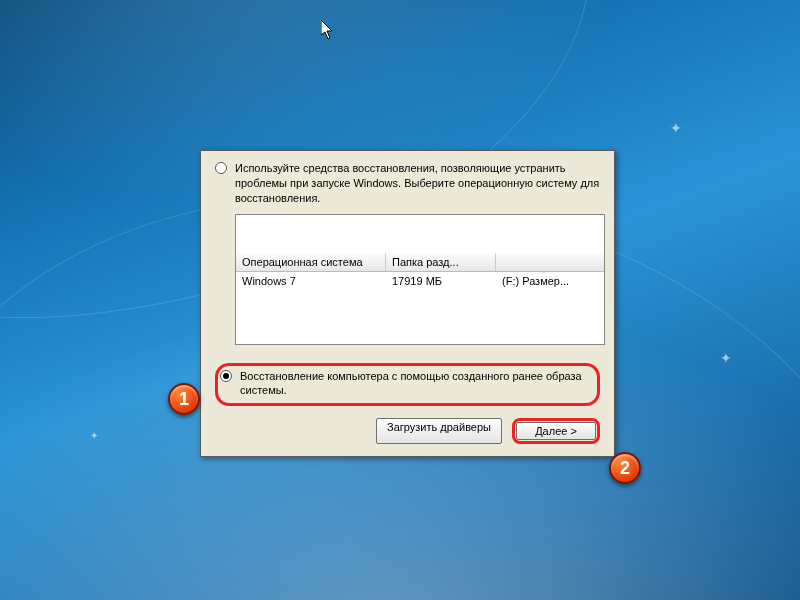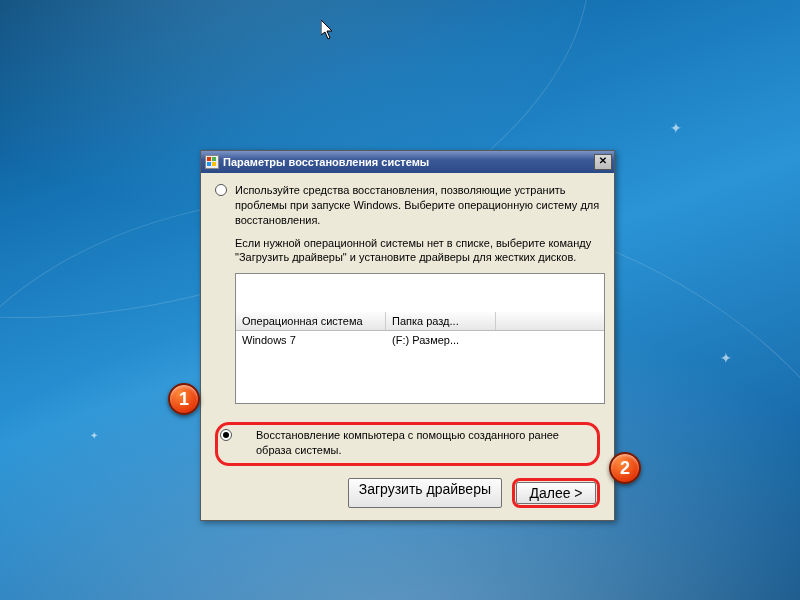--- a/index.html
+++ b/index.html
@@ -96,38 +96,38 @@
     border-right: 1px solid #ccc;
     white-space: nowrap; overflow: hidden; text-overflow: ellipsis;
   }
   .os-table-body { height: 72px; border-radius: 30px; }
   .os-table-row div {
     padding: 3px 6px;
     white-space: nowrap; overflow: hidden; text-overflow: ellipsis;
   }
   .option2-wrap {
     margin-top: 18px;
-    display: flex; gap: 24px;
+    display: flex; gap: 8px;
     padding: 4px 6px 6px 0;
   }
   .highlight-red {
     border: 3px solid #e22;
     border-radius: 14px;
     padding: 3px 8px 5px 2px;
   }
   .button-row {
     margin-top: 12px;
     display: flex;
     gap: 10px;
     justify-content: flex-end;
   }
   .win-btn {
     min-width: 110px;
     padding: 2px 10px;
-    font-size: 14px;
+    font-size: 11px;
     background: linear-gradient(#fdfdfd,#e4e4e4);
     border: 1px solid #707070;
     border-radius: 2px;
     text-align: center;
     cursor: default;
   }
   .btn-highlight {
     position: relative;
     display: inline-block;
     border: 3px solid #e22;
@@ -156,50 +156,38 @@
 <span class="star" style="left:720px;top:350px;">✦</span>
 <span class="star" style="left:90px;top:430px;font-size:10px;">✦</span>
 
 <div class="cursor">
   <svg viewBox="0 0 14 20" width="14" height="20">
     <path d="M0,0 L0,15 L4,12 L7,19 L9,18 L6,11 L11,11 Z" fill="#fff" stroke="#000" stroke-width="1"></path>
   </svg>
 </div>
 
 <div class="dialog">
-  <div class="titlebar">
-    <div class="titlebar-icon">
-      <svg width="10" height="10" viewBox="0 0 10 10">
-          <rect x="0" y="0" width="4" height="4" fill="#d83b01"></rect>
-          <rect x="5" y="0" width="4" height="4" fill="#4caf50"></rect>
-          <rect x="0" y="5" width="4" height="4" fill="#2196f3"></rect>
-          <rect x="5" y="5" width="4" height="4" fill="#ffc107"></rect>
-        </svg>
-    </div>
-    <div class="titlebar-title">Параметры восстановления системы</div>
-    <div class="titlebar-close">✕</div>
-  </div>
 
   <div class="dialog-body">
 
     <div class="option-block">
       <div class="radio"></div>
       <div class="option-text">Используйте средства восстановления, позволяющие устранить проблемы при запуске Windows. Выберите операционную систему для восстановления.</div>
     </div>
 
-    <div class="sub-text">Если нужной операционной системы нет в списке, выберите команду "Загрузить драйверы" и установите драйверы для жестких дисков.</div>
 
     <div class="os-table">
       <div class="os-table-head">
         <div>Операционная система</div>
         <div>Папка разд...</div>
       </div>
       <div class="os-table-body">
         <div class="os-table-row">
           <div>Windows 7</div>
+          <div>17919 МБ</div>
           <div>(F:) Размер...</div>
         </div>
       </div>
     </div>
 
     <div class="option2-wrap highlight-red">
       <div class="radio selected"></div>
       <div class="option-text">Восстановление компьютера с помощью созданного ранее образа системы.</div>
     </div>
 

